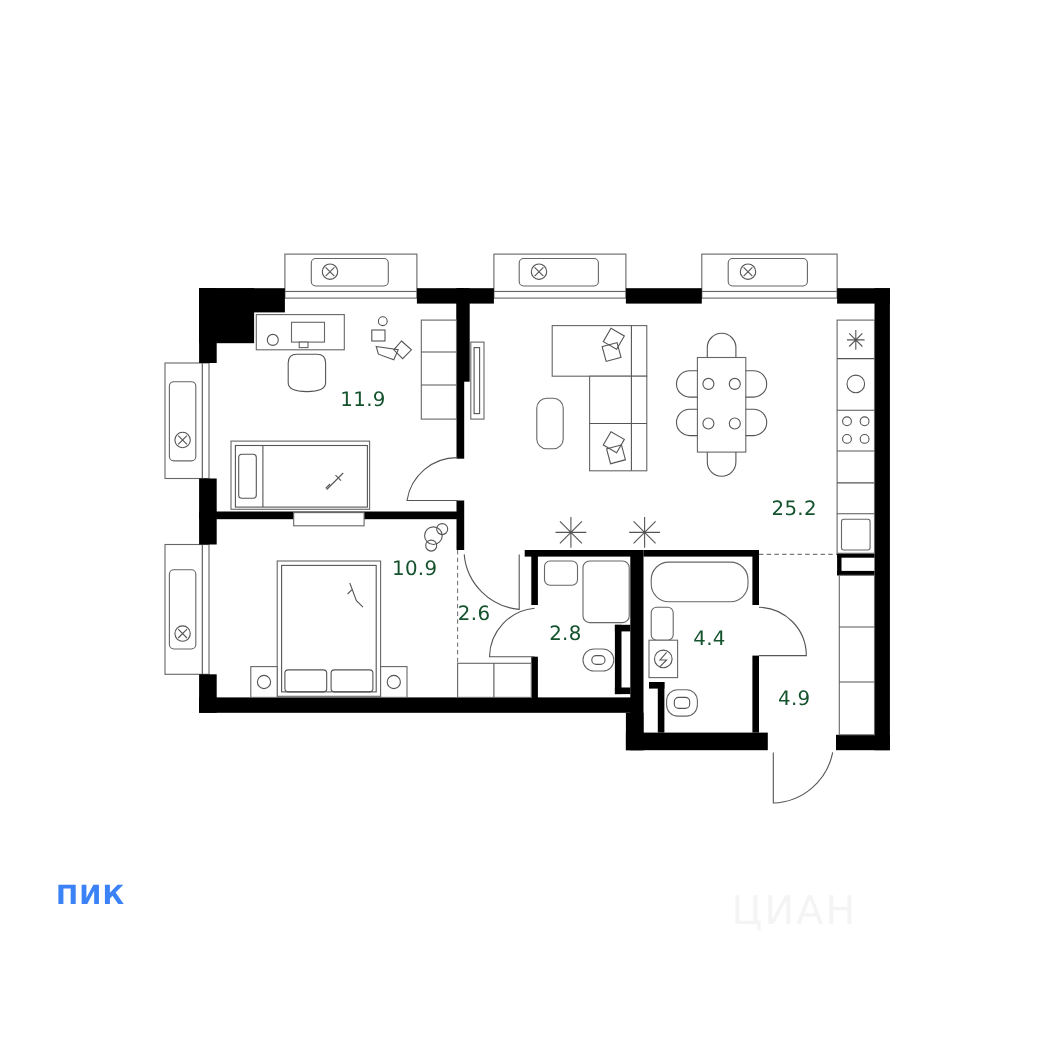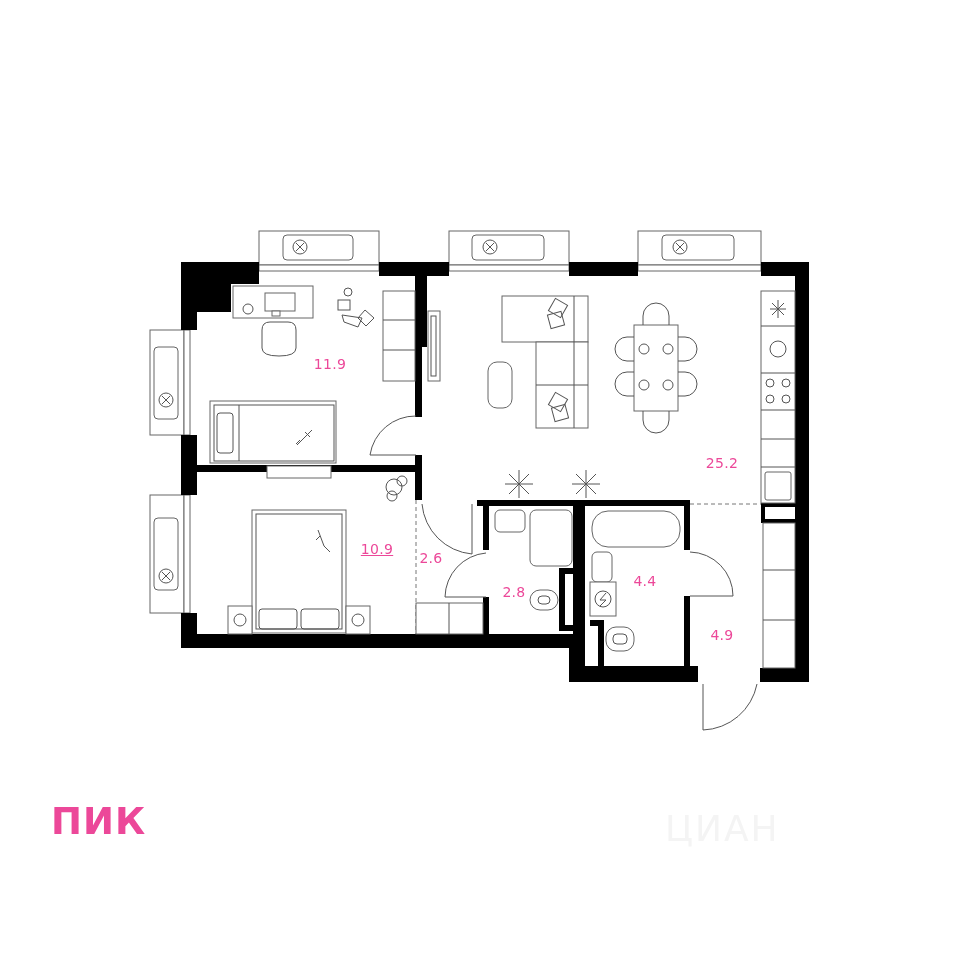--- a/index.html
+++ b/index.html
@@ -3,22 +3,22 @@
 <meta charset="utf-8">
 <style>
   html,body{margin:0;padding:0;background:#ffffff;}
   body{width:960px;height:960px;position:relative;overflow:hidden;font-family:"DejaVu Sans","Liberation Sans",sans-serif;}
   #plan{position:absolute;left:0;top:0;width:960px;height:960px;}
   .wall{fill:#000;}
   .ln{fill:none;stroke:#555;stroke-width:1;}
   .ln2{fill:#fff;stroke:#666;stroke-width:1;}
   .door{fill:none;stroke:#555;stroke-width:1;}
   .dash{fill:none;stroke:#777;stroke-width:1;stroke-dasharray:4 3;}
-  .area-label{position:absolute;font-size:14px;color:#ec4899;transform:translate(-50%,-50%);letter-spacing:0.3px;}
-  .logo{position:absolute;left:51px;top:800px;font-family:"DejaVu Sans","Liberation Sans",sans-serif;font-weight:bold;font-size:37px;color:#ec4899;letter-spacing:1px;}
+  .area-label{position:absolute;font-size:18px;color:#14532d;transform:translate(-50%,-50%);letter-spacing:0.3px;}
+  .logo{position:absolute;left:51px;top:800px;font-family:"DejaVu Sans","Liberation Sans",sans-serif;font-weight:bold;font-size:24px;color:#3b82f6;letter-spacing:1px;}
   .watermark{position:absolute;left:665px;top:808px;font-size:36px;color:#f4f4f4;letter-spacing:2px;font-family:"DejaVu Sans",sans-serif;}
 </style>
 </head>
 <body>
 
 <svg id="plan" viewBox="0 0 960 960">
 
   <g>
     <rect class="ln2" x="259" y="231" width="120" height="34"></rect>
     <rect class="ln2" x="283" y="235" width="70" height="25" rx="4"></rect>
@@ -235,21 +235,21 @@
     <rect class="ln2" x="592" y="552" width="20" height="30" rx="5"></rect>
     <rect class="ln2" x="590" y="582" width="26" height="34"></rect>
     <circle class="ln" cx="603" cy="599" r="8"></circle>
     <path class="ln" d="M606 593 L600 600 L606 600 L600 606"></path>
     <rect class="ln2" x="606" y="627" width="28" height="24" rx="10"></rect>
     <rect class="ln" x="613" y="634" width="14" height="10" rx="4"></rect>
   </g>
 </svg>
 
 <div class="area-label" style="left:330px;top:364px;">11.9</div>
-<div class="area-label" style="left:377px;top:549px;text-decoration:underline;">10.9</div>
+<div class="area-label" style="left:377px;top:517px;">10.9</div>
 <div class="area-label" style="left:431px;top:558px;">2.6</div>
-<div class="area-label" style="left:514px;top:592px;text-align:center;">2.8</div>
+<div class="area-label" style="left:514px;top:576px;text-align:center;">2.8</div>
 <div class="area-label" style="left:645px;top:581px;">4.4</div>
 <div class="area-label" style="left:722px;top:635px;text-align:center;">4.9</div>
 <div class="area-label" style="left:678px;top:463px;margin-left:44px;">25.2</div>
 
 <div class="logo">ПИК</div>
 <div class="watermark">ЦИАН</div>
 
 </body></html>

